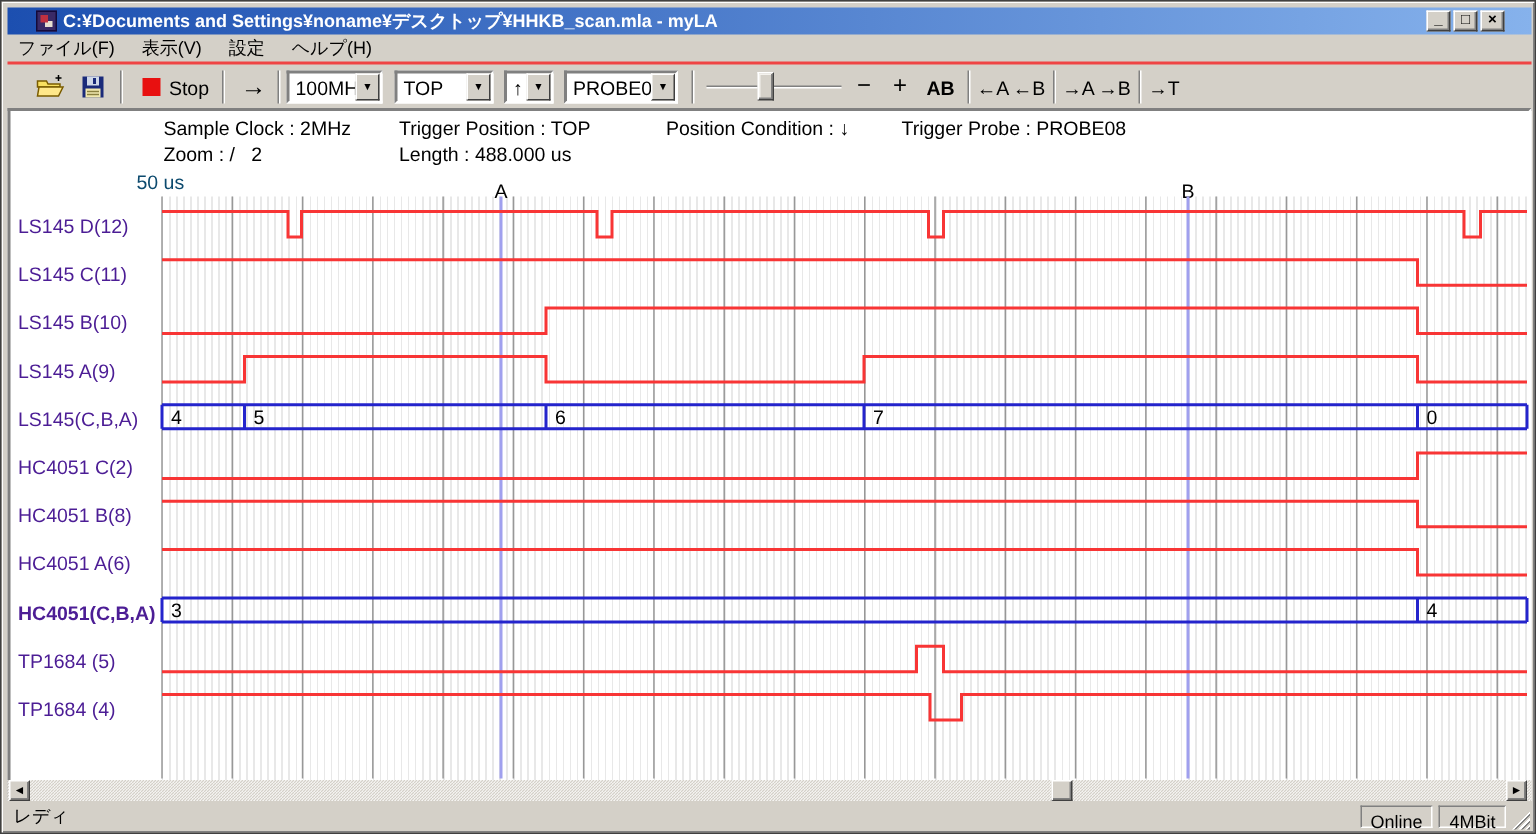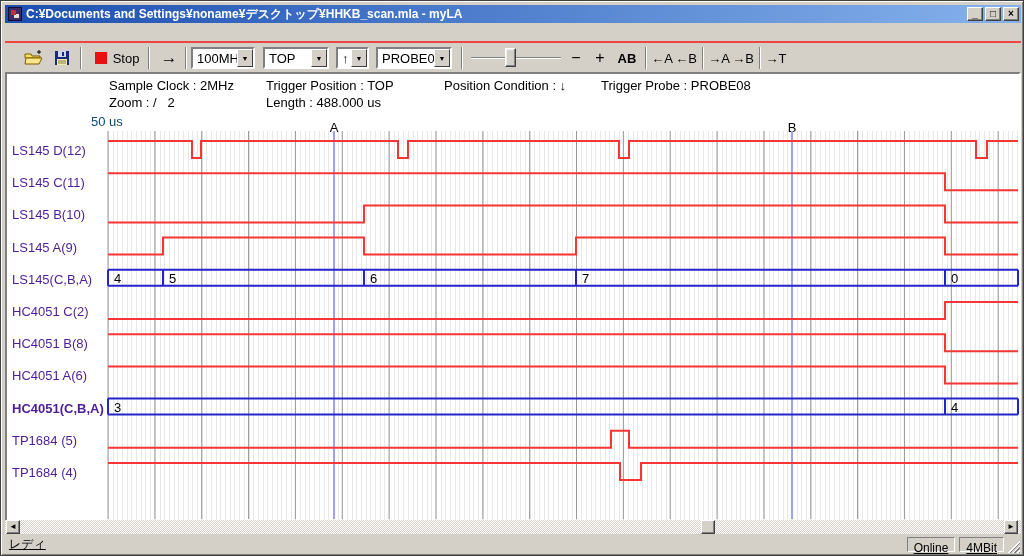--- a/index.html
+++ b/index.html
@@ -1,21 +1,21 @@
 <!DOCTYPE html>
 <html><head>
 <meta charset="utf-8">
 <style>
   html,body{margin:0;padding:0;background:#3a6ea5;}
   *{box-sizing:border-box;font-family:"Liberation Sans","DejaVu Sans",sans-serif;}
   .window{position:relative;width:1024px;height:556px;background:#d4d0c8;border:1px solid #404040;
     box-shadow:inset 1px 1px 0 #ffffff, inset -1px -1px 0 #808080;overflow:hidden;}
   
   .titlebar{position:absolute;left:4px;top:4px;width:1016px;height:18px;
-    background:linear-gradient(90deg,#1c4fb0,#86b2ec);display:flex;align-items:center;padding:0 2px;}
+    background:linear-gradient(90deg,#1c4fb0,#86b2ec);display:flex;align-items:center;padding:0 18px;}
   .app-icon{width:14px;height:14px;margin:0 4px 0 1px;background:#3a2a66;border:1px solid #140a3a;position:relative;flex:none;}
   .app-icon::after{content:"";position:absolute;left:2px;top:2px;width:5px;height:5px;background:#c03040;}
   .app-icon::before{content:"";position:absolute;right:2px;bottom:2px;width:5px;height:4px;background:#e8e0d0;}
   .title-text{color:#fff;font-size:12px;font-weight:bold;white-space:nowrap;overflow:hidden;flex:1;letter-spacing:0px;}
   .win-btns{display:flex;gap:2px;margin-left:4px;}
   .wbtn{width:16px;height:14px;background:#d4d0c8;border:1px solid;border-color:#fff #404040 #404040 #fff;
     box-shadow:inset -1px -1px 0 #808080;font-size:10px;line-height:11px;text-align:center;color:#000;font-weight:bold;}
   
   .menubar{position:absolute;left:4px;top:23px;width:1016px;height:17px;display:flex;align-items:center;font-size:12px;}
   .menu-item{padding:1px 7px;margin-right:4px;white-space:nowrap;}
@@ -47,21 +47,21 @@
   .hscroll{position:absolute;left:4px;top:519px;width:1016px;height:14px;background:#d4d0c8;
     background-image:linear-gradient(45deg,#fff 25%,transparent 25%,transparent 75%,#fff 75%),
       linear-gradient(45deg,#fff 25%,transparent 25%,transparent 75%,#fff 75%);
     background-size:2px 2px;background-position:0 0,1px 1px;}
   .sbtn{position:absolute;top:0;width:14px;height:14px;background:#d4d0c8;border:1px solid;
     border-color:#fff #404040 #404040 #fff;box-shadow:inset -1px -1px 0 #808080;
     font-size:8px;line-height:12px;text-align:center;color:#000;}
   .sthumb{position:absolute;top:0;width:14px;height:14px;background:#d4d0c8;border:1px solid;
     border-color:#fff #404040 #404040 #fff;box-shadow:inset -1px -1px 0 #808080;}
   
-  .statusbar{position:absolute;left:4px;top:535px;width:1016px;height:17px;font-size:12px;display:flex;align-items:center;text-decoration:underline;}
+  .statusbar{position:absolute;left:4px;top:535px;width:1016px;height:17px;font-size:12px;display:flex;align-items:center;}
   .status-text{padding-left:4px;flex:1;}
   .status-panel{height:15px;border:1px solid;border-color:#808080 #fff #fff #808080;padding:4px 6px;line-height:13px;margin-right:4px;}
   .grip{width:12px;height:12px;margin-right:1px;align-self:flex-end;
     background:linear-gradient(135deg,transparent 0 50%,#fff 50% 56%,#808080 56% 62%,transparent 62% 68%,#fff 68% 74%,#808080 74% 80%,transparent 80% 86%,#fff 86% 92%,#808080 92% 100%);}
   
   .icon-open,.icon-save{width:20px;height:16px;position:relative;}
 </style>
 </head>
 <body>
 
@@ -70,20 +70,26 @@
   <div class="titlebar">
     <span class="app-icon"></span>
     <span class="title-text">C:¥Documents and Settings¥noname¥デスクトップ¥HHKB_scan.mla - myLA</span>
     <span class="win-btns">
       <span class="wbtn">_</span>
       <span class="wbtn">□</span>
       <span class="wbtn">×</span>
     </span>
   </div>
 
+  <div class="menubar" id="menubar">
+      <span class="menu-item">ファイル(F)</span>
+      <span class="menu-item">表示(V)</span>
+      <span class="menu-item">設定</span>
+      <span class="menu-item">ヘルプ(H)</span>
+    </div>
 
   <div class="toolbar">
     <div class="tb" style="left:16px;width:26px;">
       <svg class="icon-open" width="20" height="16" viewBox="0 0 20 16">
         <path d="M1 4 h6 l1 2 h8 v2 h-15 z" fill="#f8e060" stroke="#7a5c00" stroke-width="1"></path>
         <path d="M2 8 h16 l-3 6 h-14 z" fill="#ffe88a" stroke="#7a5c00" stroke-width="1"></path>
         <path d="M13 2 h4 M15 0 v4" stroke="#000" stroke-width="1"></path>
       </svg>
     </div>
     <div class="tb" style="left:44px;width:26px;">

